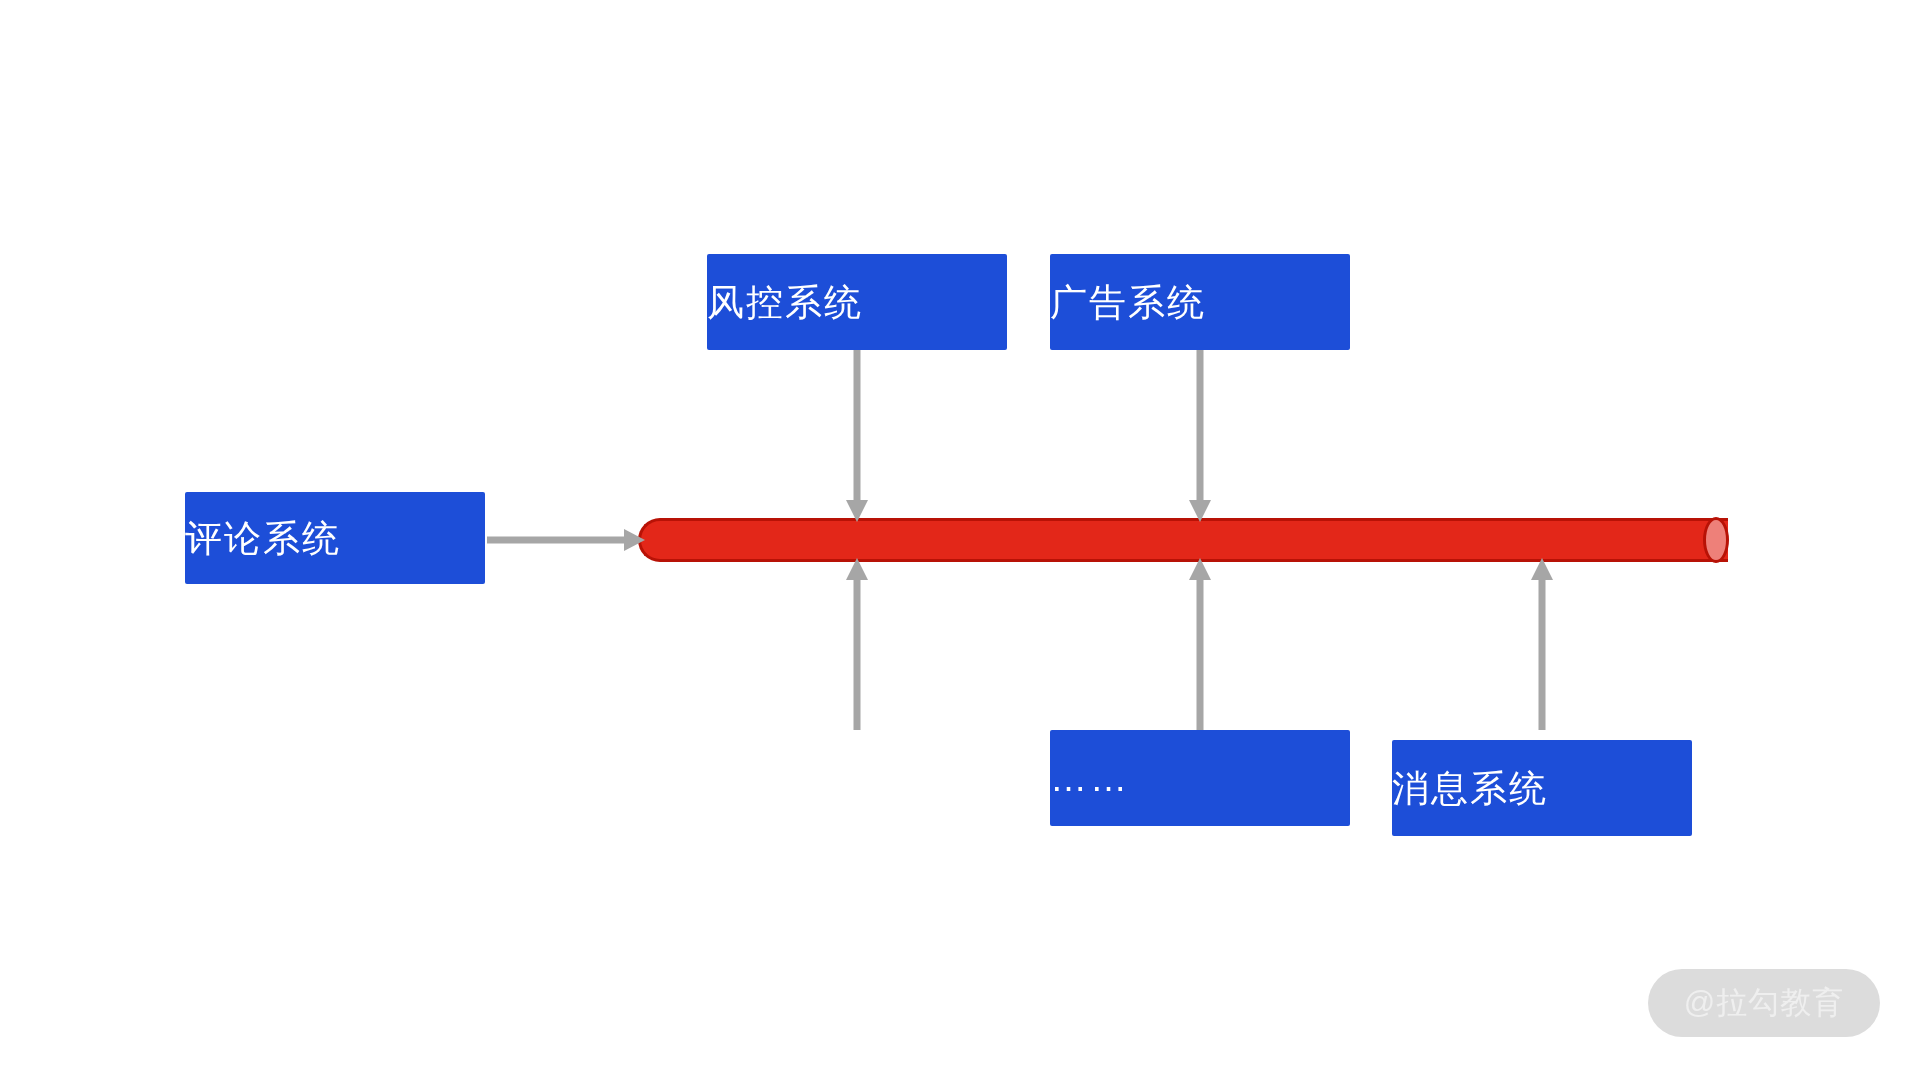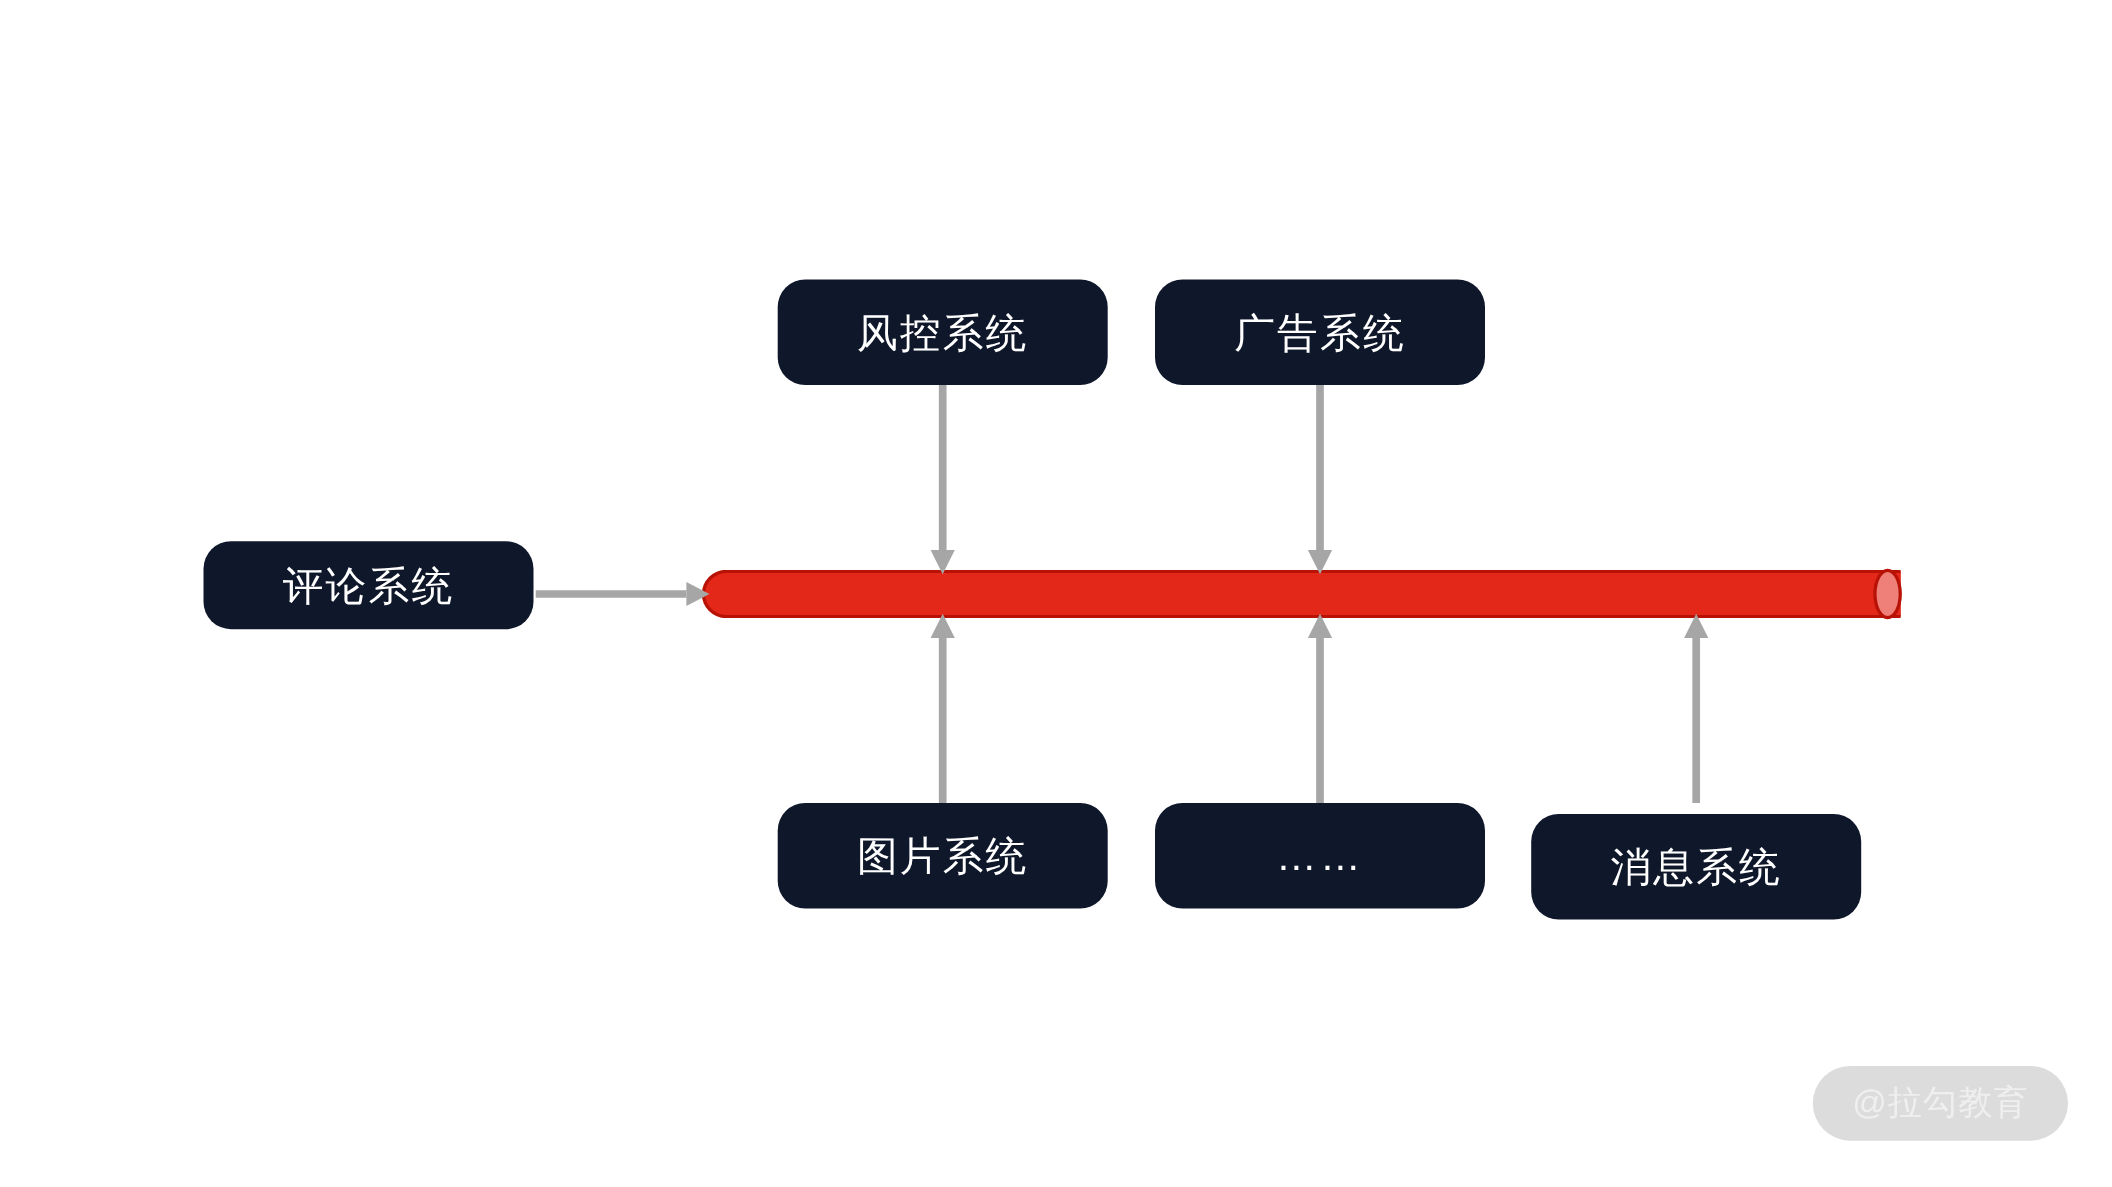--- a/index.html
+++ b/index.html
@@ -12,26 +12,26 @@
   }
   #canvas {
     position: relative;
     width: 1920px;
     height: 1079px;
     background: #ffffff;
     overflow: hidden;
   }
   .node {
     position: absolute;
-    background: #0f172a;
-    border-radius: 25px;
+    background: #1d4ed8;
+    border-radius: 2px;
     color: #ffffff;
     display: flex;
     align-items: center;
-    justify-content: center;
+    justify-content: flex-start;
     font-size: 37px;
     font-weight: 500;
     letter-spacing: 2px;
     line-height: 1;
     box-sizing: border-box;
     user-select: none;
   }
   .node-dots {
     font-size: 37px;
     letter-spacing: 3px;
@@ -141,35 +141,32 @@
     </svg>
   </div>
 
   <div class="arrow-v" style="left:1525px; top:558px; height:172px;">
     <svg class="arrow-svg" width="34" height="172" viewBox="0 0 34 172" aria-hidden="true">
       <line x1="17" y1="22" x2="17" y2="172" stroke="#A6A6A6" stroke-width="7"></line>
       <polygon points="6,22 28,22 17,0" fill="#A6A6A6"></polygon>
     </svg>
   </div>
 
-  <div class="node" style="left:185px; top:492px; width:300px; height:80px;">
+  <div class="node" style="left:185px; top:492px; width:300px; height:92px;">
     <span>评论系统</span>
   </div>
 
   <div class="node" style="left:707px; top:254px; width:300px; height:96px;">
     <span>风控系统</span>
   </div>
 
   <div class="node" style="left:1050px; top:254px; width:300px; height:96px;">
     <span>广告系统</span>
   </div>
 
-  <div class="node" style="left:707px; top:730px; width:300px; height:96px;">
-    <span>图片系统</span>
-  </div>
 
   <div class="node node-dots" style="left:1050px; top:730px; width:300px; height:96px;">
     <span>……</span>
   </div>
 
   <div class="node" style="left:1392px; top:730px; width:300px; height:96px;margin-top:10px;">
     <span>消息系统</span>
   </div>
 
   <div class="watermark">

